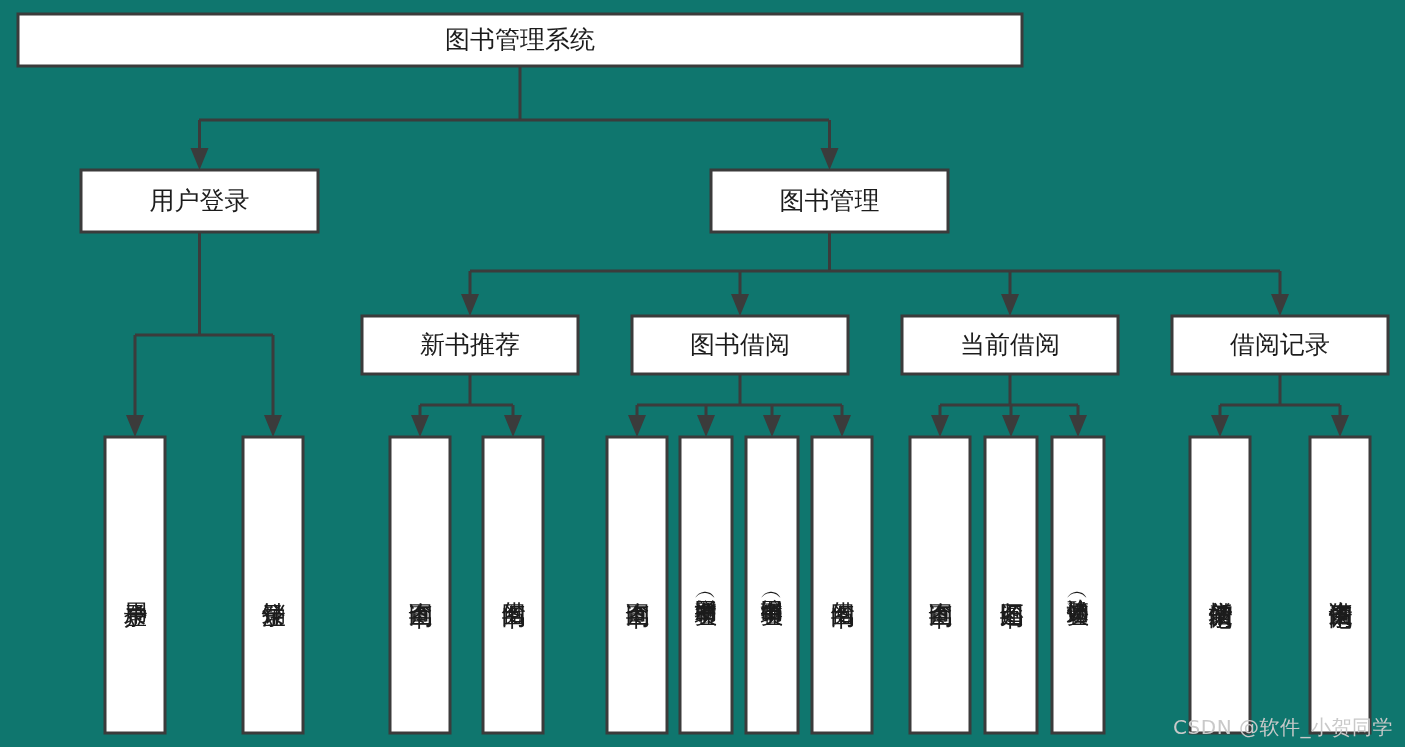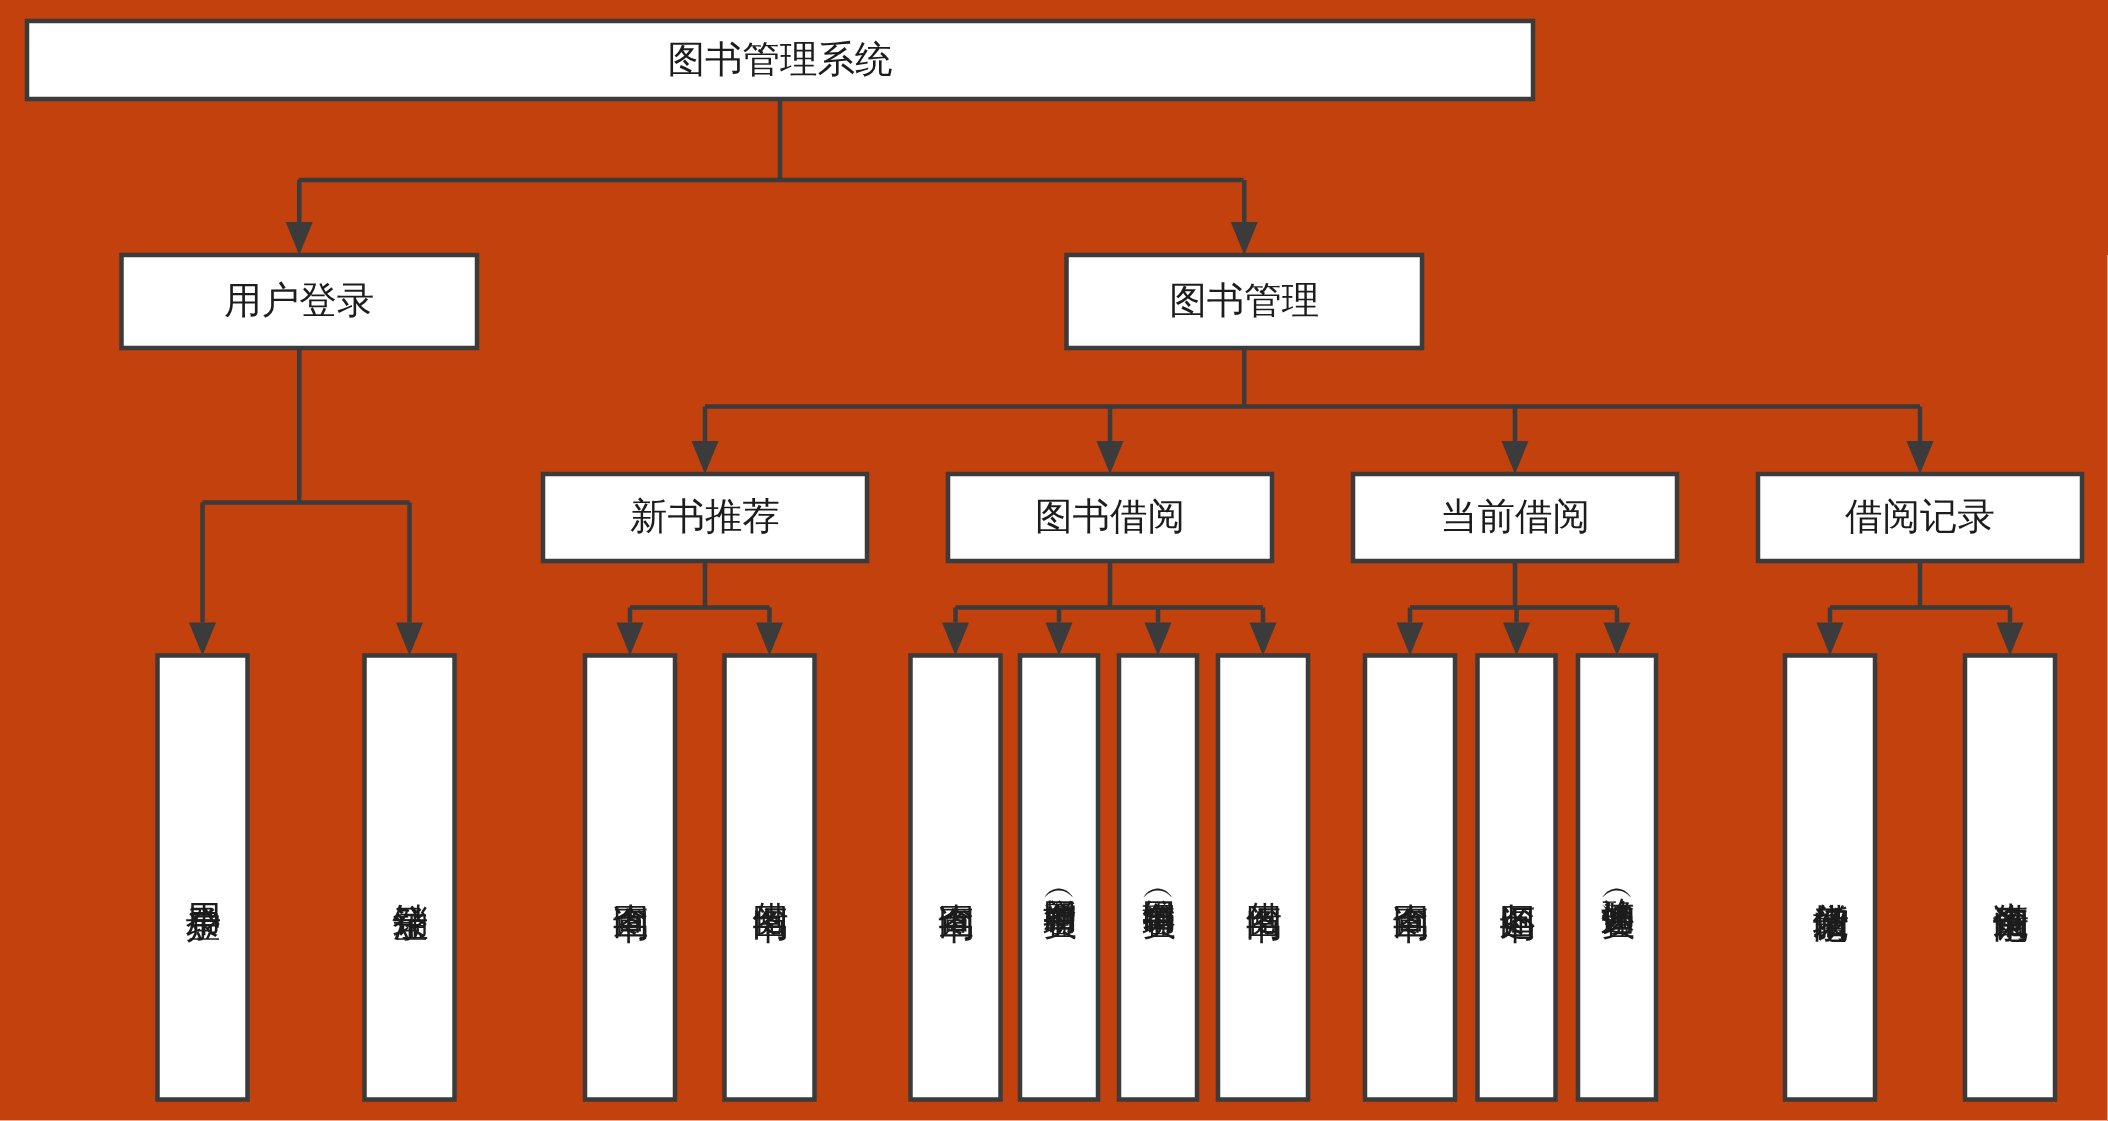--- a/index.html
+++ b/index.html
@@ -8,21 +8,21 @@
     padding: 0;
     background: #ffffff;
   }
   body {
     font-family: "DejaVu Sans", "Liberation Sans", sans-serif;
   }
   #diagram-root {
     position: relative;
     width: 1405px;
     height: 747px;
-    background: #c2410c;
+    background: #0f766e;
     overflow: hidden;
   }
   svg#flow-svg {
     position: absolute;
     left: 0;
     top: 0;
     width: 1405px;
     height: 747px;
     display: block;
   }
@@ -177,13 +177,14 @@
       <div class="leaf-label" style="left: 680px; top: 437px; width: 52px; height: 296px; font-size: 22px;">新增图书（管理员）</div>
       <div class="leaf-label" style="left: 746px; top: 437px; width: 52px; height: 296px; font-size: 22px;">编辑图书（管理员）</div>
       <div class="leaf-label" style="left: 812px; top: 437px; width: 60px; height: 296px;">借阅图书</div>
       <div class="leaf-label" style="left: 910px; top: 437px; width: 60px; height: 296px;">查询图书</div>
       <div class="leaf-label" style="left: 985px; top: 437px; width: 52px; height: 296px;">归还图书</div>
       <div class="leaf-label" style="left: 1052px; top: 437px; width: 52px; height: 296px; font-size: 22px;">确认归还（管理员）</div>
       <div class="leaf-label" style="left: 1190px; top: 437px; width: 60px; height: 296px;">新增借阅记录</div>
       <div class="leaf-label" style="left: 1310px; top: 437px; width: 60px; height: 296px;">查询借阅记录</div>
     </div>
 
+  <div id="watermark">CSDN @软件_小贺同学</div>
 </div>
 
 </body></html>

